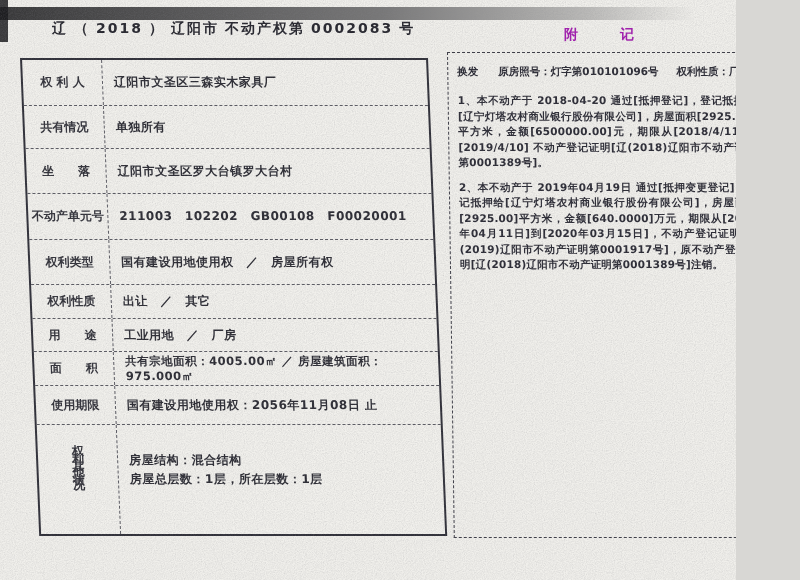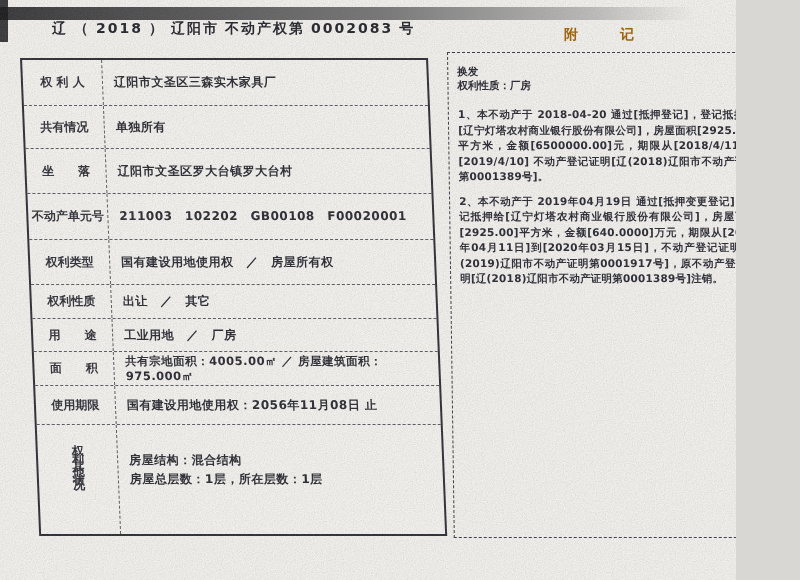--- a/index.html
+++ b/index.html
@@ -59,30 +59,30 @@
   .r9{height:38px;}
   .r10{flex:1;}
   .r10 .cell-label { writing-mode:vertical-rl; letter-spacing:7px; padding-top:10px; justify-content:flex-start; align-items:center; }
   .r10 .cell-value { justify-content:flex-start; padding-top:26px; line-height:1.6; }
   .small-val { font-size:11.5px; }
 
   
   .annex-title {
     position:absolute; left:447px; top:26px; width:318px;
     text-align:center; font-size:14px; font-weight:700; letter-spacing:14px;
-    color:#a16207;
+    color:#a21caf;
   }
   .annex-box {
     position:absolute; left:447px; top:52px; width:318px; height:486px;
     border:1.3px dashed #3c3c46;
     transform:skewX(0.8deg); transform-origin:0 0;
     box-sizing:border-box; padding:12px 9px 8px 9px;
     font-size:10.5px; font-weight:600; color:#2b2b35;
   }
-  .annex-line1 { display:flex; white-space:nowrap; margin-bottom:14px;flex-direction:column; }
+  .annex-line1 { display:flex; white-space:nowrap; margin-bottom:14px; }
   .annex-line1 .lbl { margin-right:20px; }
   .annex-line1 .photo { margin-right:18px; }
   .annex-notes p {
     margin:0 0 9px 0; line-height:1.48; text-align:justify;
     letter-spacing:0.2px;
   }
 
   
   .noise {
     position:absolute; inset:0; pointer-events:none; opacity:.5;
@@ -144,20 +144,21 @@
         <span>房屋总层数：1层，所在层数：1层</span>
       </div>
     </div>
   </div>
 
   <div class="annex-title">附　记</div>
 
   <div class="annex-box">
     <div class="annex-line1">
       <span class="lbl">换发</span>
+      <span class="photo">原房照号：灯字第010101096号</span>
       <span>权利性质：厂房</span>
     </div>
     <div class="annex-notes">
       <p>1、本不动产于 2018-04-20 通过[抵押登记]，登记抵押给[辽宁灯塔农村商业银行股份有限公司]，房屋面积[2925.00]平方米，金额[6500000.00]元，期限从[2018/4/11]到[2019/4/10] 不动产登记证明[辽(2018)辽阳市不动产证明第0001389号]。</p>
       <p>2、本不动产于 2019年04月19日 通过[抵押变更登记]，登记抵押给[辽宁灯塔农村商业银行股份有限公司]，房屋面积[2925.00]平方米，金额[640.0000]万元，期限从[2018年04月11日]到[2020年03月15日]，不动产登记证明[辽(2019)辽阳市不动产证明第0001917号]，原不动产登记证明[辽(2018)辽阳市不动产证明第0001389号]注销。</p>
     </div>
   </div>
 
   <svg class="noise" width="800" height="580" xmlns="http://www.w3.org/2000/svg">
     <filter id="grain">

